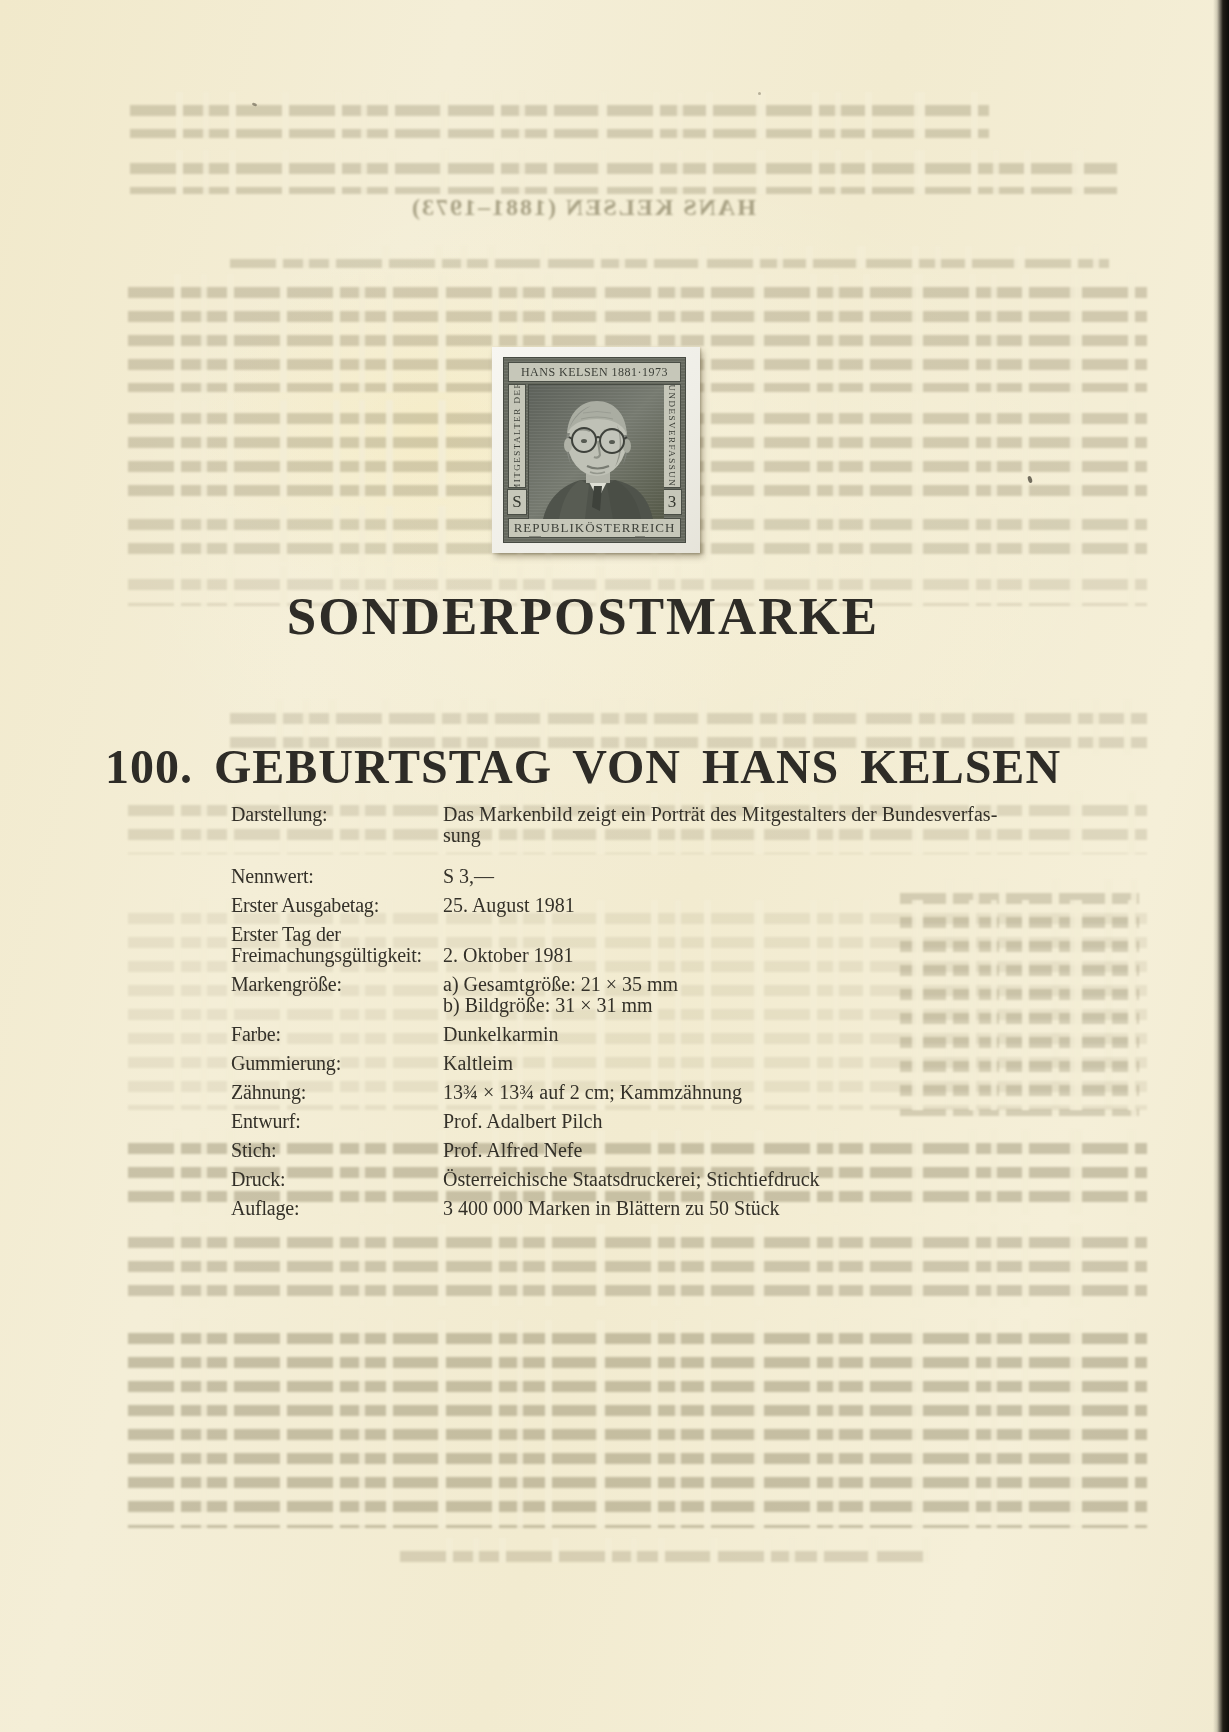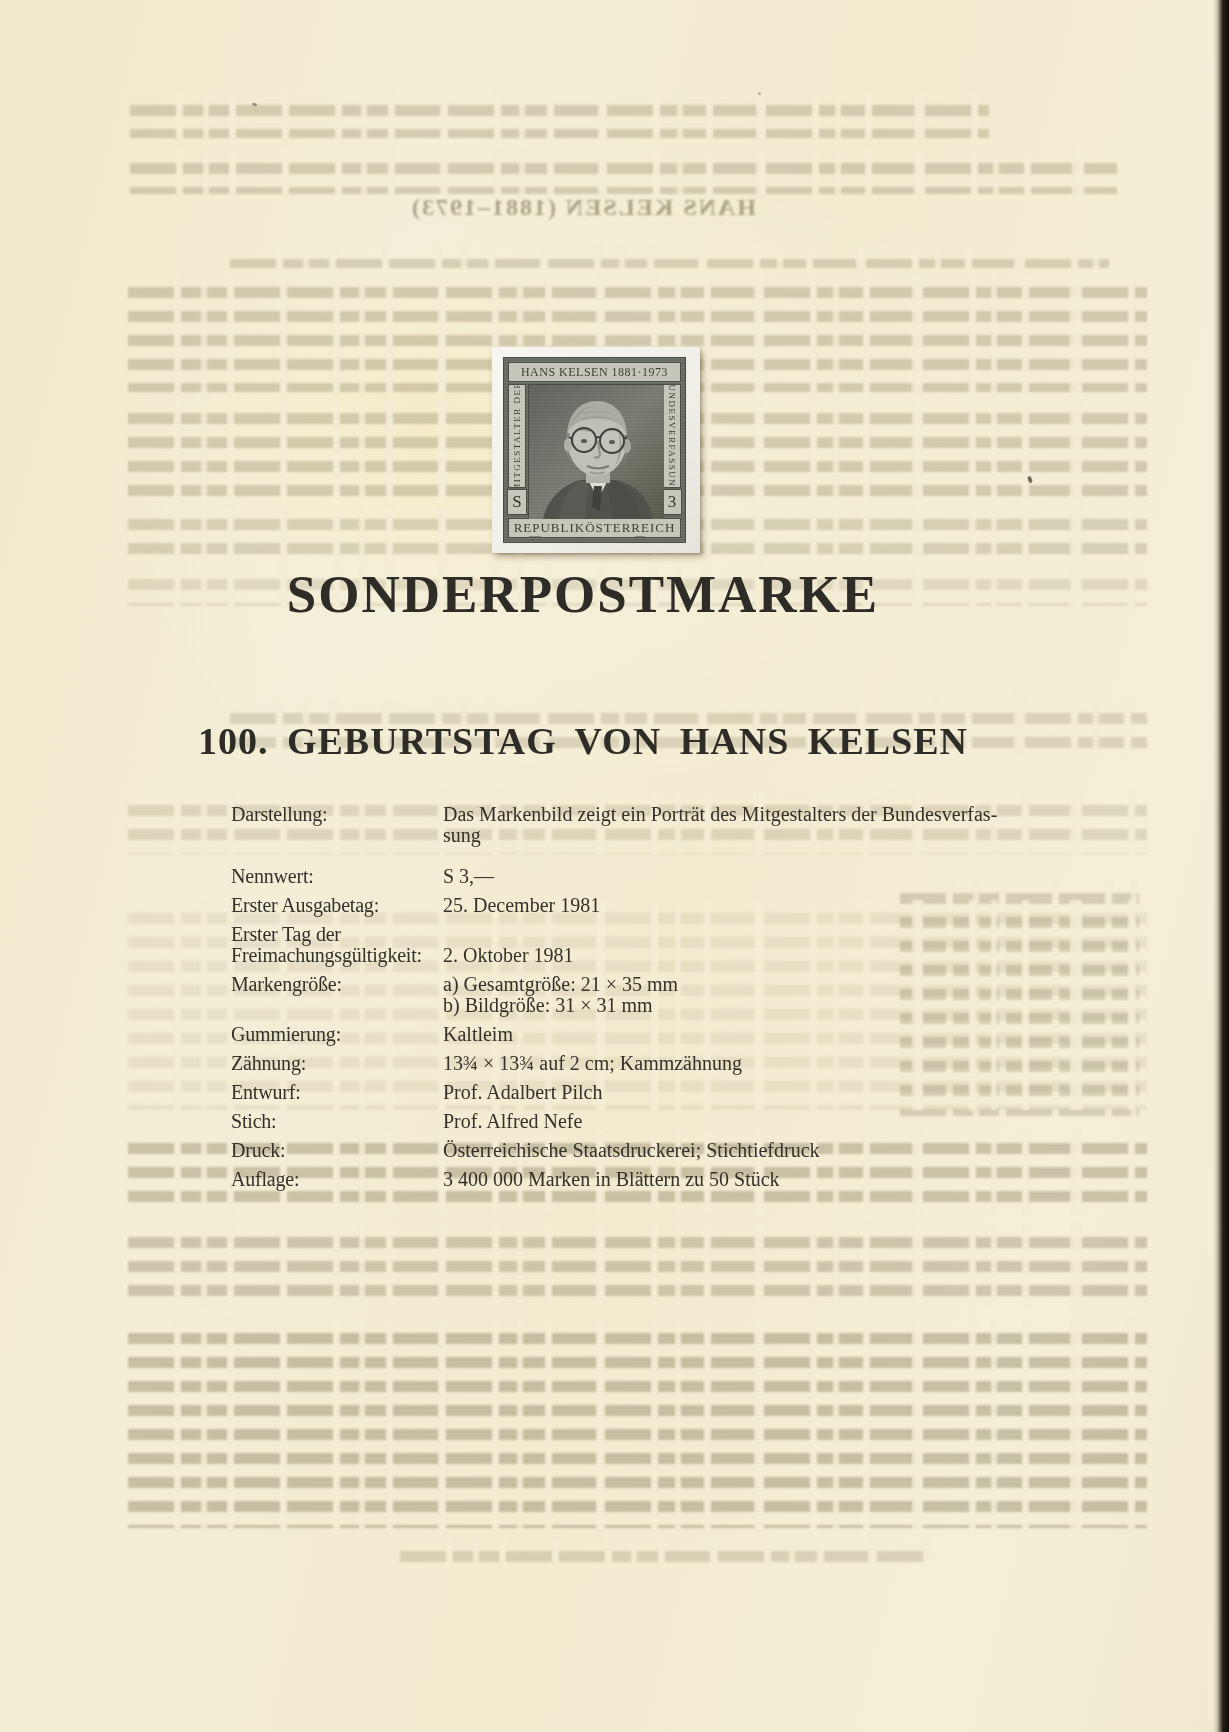--- a/index.html
+++ b/index.html
@@ -27,22 +27,22 @@
   }
   .bleed-heading{
     position:absolute;left:0;width:1166px;text-align:center;z-index:1;
     transform:scaleX(-1);filter:blur(1.3px);
     font-weight:bold;font-size:24px;letter-spacing:2px;
     color:rgba(108,100,68,0.55);pointer-events:none;
   }
 
   
   .heading{position:absolute;left:0;width:1166px;text-align:center;z-index:3;white-space:nowrap;}
-  .title{top:564px;font-size:53px;font-weight:bold;letter-spacing:2px;color:#2e2c27;}
-  .subtitle{top:719px;font-size:38px;font-weight:bold;letter-spacing:1px;word-spacing:8px;color:#2e2c27;}
+  .title{top:586px;font-size:53px;font-weight:bold;letter-spacing:2px;color:#2e2c27;}
+  .subtitle{top:739px;font-size:48px;font-weight:bold;letter-spacing:1px;word-spacing:8px;color:#2e2c27;}
 
   
   .details{position:absolute;left:231px;top:804px;width:700px;z-index:3;font-size:20px;line-height:21px;color:#343129;}
   .row{display:grid;grid-template-columns:212px 478px;margin-bottom:8px;}
   .row:first-child{margin-bottom:20px;}
   .lab{align-self:start;letter-spacing:-0.2px;}
   .val{align-self:end;}
   .line{display:block;white-space:nowrap;}
 
   
@@ -203,21 +203,21 @@
       <div class="val">
           <span class="line">S 3,—</span>
         </div>
     </div>
 
     <div class="row">
       <div class="lab">
           <span class="line">Erster Ausgabetag:</span>
         </div>
       <div class="val">
-          <span class="line">25. December 1981</span>
+          <span class="line">25. August 1981</span>
         </div>
     </div>
 
     <div class="row">
       <div class="lab">
           <span class="line">Erster Tag der</span>
           <span class="line">Freimachungsgültigkeit:</span>
         </div>
       <div class="val">
           <span class="line">2. Oktober 1981</span>
@@ -227,20 +227,28 @@
     <div class="row">
       <div class="lab">
           <span class="line">Markengröße:</span>
         </div>
       <div class="val">
           <span class="line">a)  Gesamtgröße: 21 × 35 mm</span>
           <span class="line">b)  Bildgröße: 31 × 31 mm</span>
         </div>
     </div>
 
+    <div class="row">
+      <div class="lab">
+          <span class="line">Farbe:</span>
+        </div>
+      <div class="val">
+          <span class="line">Dunkelkarmin</span>
+        </div>
+    </div>
 
 
     <div class="row">
       <div class="lab">
           <span class="line">Gummierung:</span>
         </div>
       <div class="val">
           <span class="line">Kaltleim</span>
         </div>
     </div>

